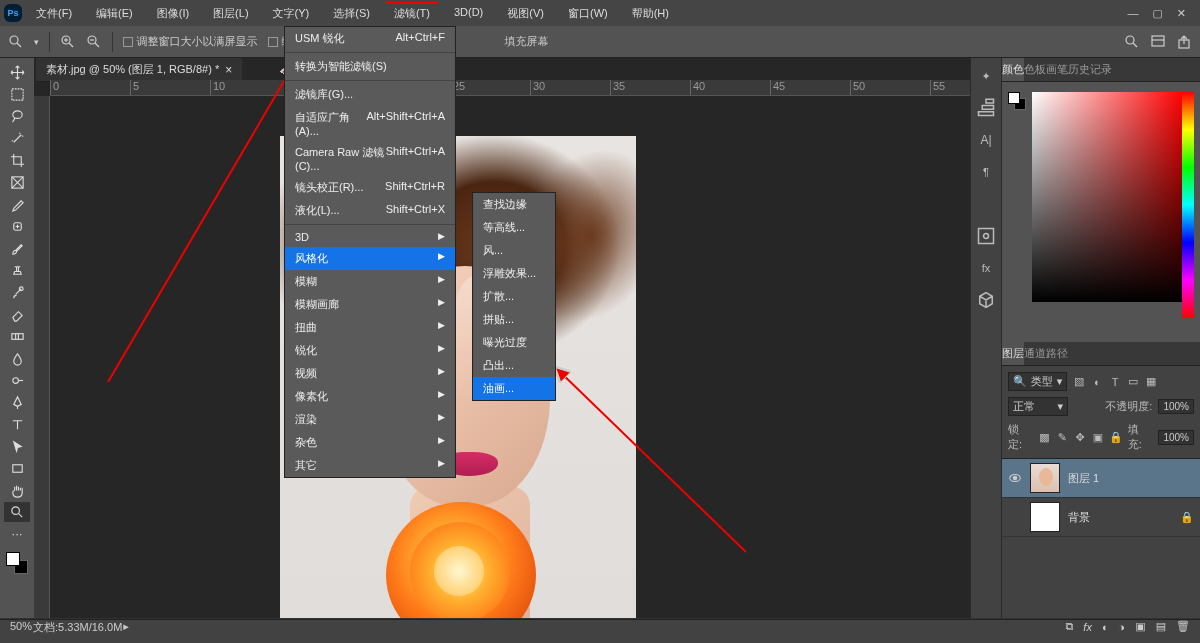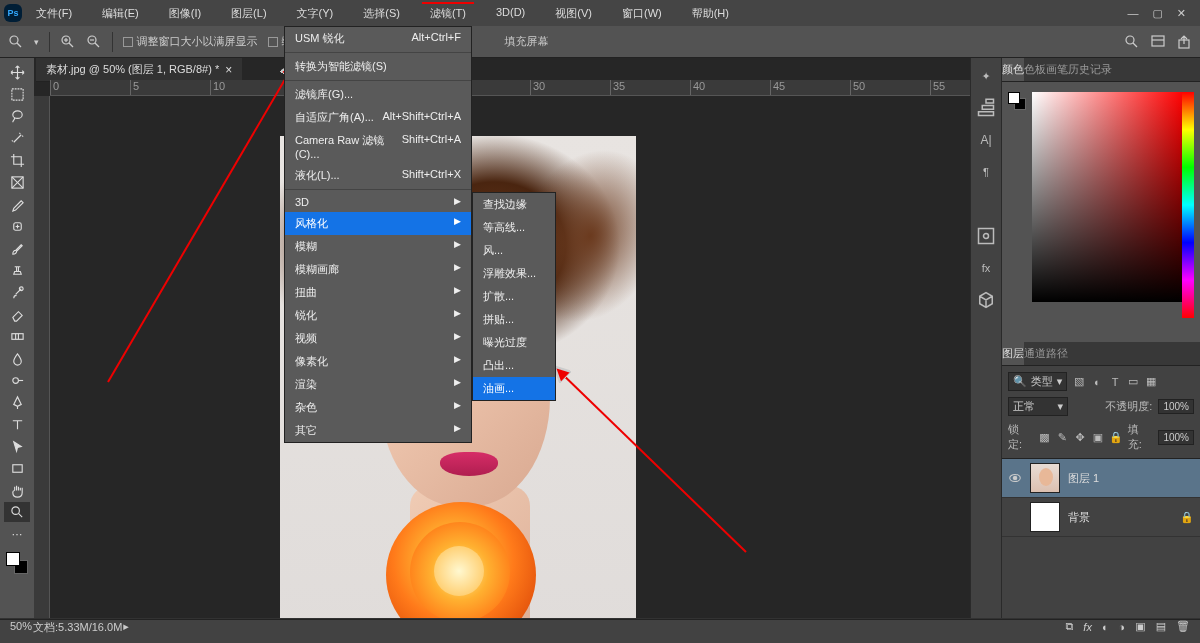--- a/index.html
+++ b/index.html
@@ -1,19 +1,19 @@
 <!DOCTYPE html>
 <html><head>
 <meta charset="utf-8">
 <style>
 *{margin:0;padding:0;box-sizing:border-box;font-family:"Microsoft YaHei","Segoe UI",sans-serif;font-size:11px;user-select:none}
 body{background:#323232;color:#ccc;width:1200px;height:643px;overflow:hidden;position:relative}
 .titlebar{height:26px;background:#454545;display:flex;align-items:center;padding:0 4px}
 .ps-logo{width:18px;height:18px;background:#001e36;color:#31a8ff;display:flex;align-items:center;justify-content:center;font-size:9px;font-weight:bold;margin-right:6px;border-radius:6px}
-.menubar{display:flex;gap:14px}
+.menubar{display:flex;gap:8px}
 .menu-item{padding:4px 8px;color:#ddd;cursor:pointer}
 .menu-highlight{position:relative}
 .menu-highlight::after{content:'';position:absolute;top:0;left:0;right:0;height:2px;background:#e00}
 .winctrl{margin-left:auto;display:flex;gap:14px;padding-right:10px;color:#ccc}
 .optbar{height:32px;background:#535353;border-bottom:1px solid #222;display:flex;align-items:center;padding:0 8px;gap:10px}
 .opt-icon{width:16px;height:16px;display:inline-flex;align-items:center;justify-content:center;color:#ccc}
 .opt-divider{width:1px;height:20px;background:#333}
 .checkbox{width:10px;height:10px;border:1px solid #999;margin-right:4px;display:inline-block;vertical-align:middle}
 .opt-label{color:#ccc}
 .optbar-right{margin-left:auto;display:flex;gap:10px}
@@ -37,21 +37,21 @@
 .hair::after{content:'';position:absolute;top:40px;right:-30px;width:140px;height:180px;background:radial-gradient(ellipse,#6b3a1e,transparent 70%);transform:rotate(25deg)}
 .face{position:absolute;top:130px;left:100px;width:170px;height:240px;background:linear-gradient(135deg,#f5d5c0 0%,#eac0a8 50%,#d8a890 100%);border-radius:50% 50% 45% 45%}
 .face::after{content:'';position:absolute;top:10px;left:70px;width:50px;height:130px;background:linear-gradient(180deg,rgba(255,255,255,.3),transparent);border-radius:50%}
 .lips{position:absolute;top:316px;left:160px;width:58px;height:24px;background:linear-gradient(180deg,#d62d67 0%,#b01e50 100%);border-radius:50% 50% 60% 60%}
 .rose{position:absolute;top:366px;left:106px;width:150px;height:146px}
 .rose-c{position:absolute;border-radius:50%}
 .rose .r1{width:150px;height:146px;top:0;left:0;background:radial-gradient(circle at 45% 40%,#ffea60 0%,#ffb030 25%,#ff7a1a 50%,#e04e0a 80%)}
 .rose .r2{width:100px;height:100px;top:20px;left:24px;background:radial-gradient(circle,#fff29a 0%,#ffb030 40%,#ff6a10 90%);mix-blend-mode:normal}
 .rose .r3{width:50px;height:50px;top:44px;left:48px;background:radial-gradient(circle,#fff8d0,#ffc050)}
 .neck{position:absolute;top:350px;left:130px;width:120px;height:160px;background:linear-gradient(135deg,#f0ccb5,#dcae96);border-radius:20px 20px 0 0}
-.dropdown{position:absolute;top:26px;left:284px;width:188px;background:#5a5a5a;border:1px solid #222;z-index:50}
+.dropdown{position:absolute;top:26px;left:284px;width:172px;background:#5a5a5a;border:1px solid #222;z-index:50}
 .dd-item{padding:4px 10px;display:flex;justify-content:space-between;color:#eee;cursor:pointer;position:relative}
 .dd-item.hl{background:#1473e6;color:#fff}
 .dd-item .arrow{font-size:9px}
 .dd-sep{height:1px;background:#444;margin:2px 0}
 .submenu{position:absolute;top:192px;left:472px;width:84px;background:#5a5a5a;border:1px solid #222;z-index:51}
 .right-panels{width:230px;background:#424242;display:flex}
 .iconstrip{width:32px;background:#424242;display:flex;flex-direction:column;align-items:center;padding-top:8px;gap:12px;border-right:1px solid #2a2a2a;border-left:1px solid #2a2a2a}
 .iconstrip div{width:20px;height:20px;display:flex;align-items:center;justify-content:center;color:#bbb}
 .panels{flex:1;display:flex;flex-direction:column}
 .panel-tabs{display:flex;background:#383838;border-bottom:1px solid #222}
@@ -444,20 +444,24 @@
     </div>
     <div class="dd-item">
       <span>自适应广角(A)...</span>
       <span>Alt+Shift+Ctrl+A</span>
     </div>
     <div class="dd-item">
       <span>Camera Raw 滤镜(C)...</span>
       <span>Shift+Ctrl+A</span>
     </div>
     <div class="dd-item">
+      <span>镜头校正(R)...</span>
+      <span>Shift+Ctrl+R</span>
+    </div>
+    <div class="dd-item">
       <span>液化(L)...</span>
       <span>Shift+Ctrl+X</span>
     </div>
     <div class="dd-sep"></div>
     <div class="dd-item">
       <span>3D</span>
       <span class="arrow">▶</span>
     </div>
     <div class="dd-item hl">
       <span>风格化</span>

